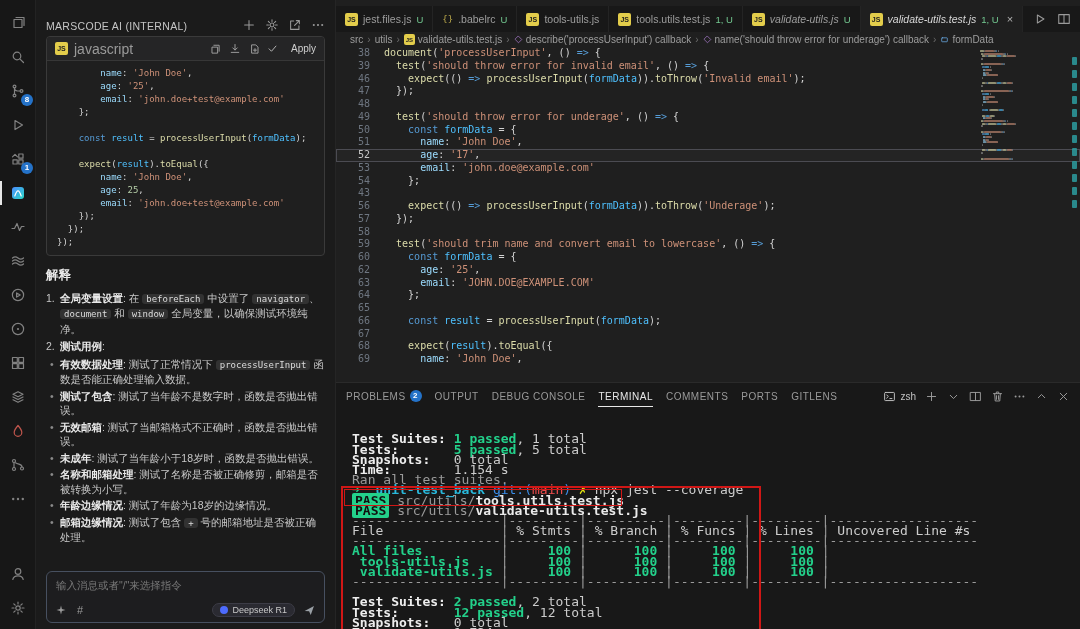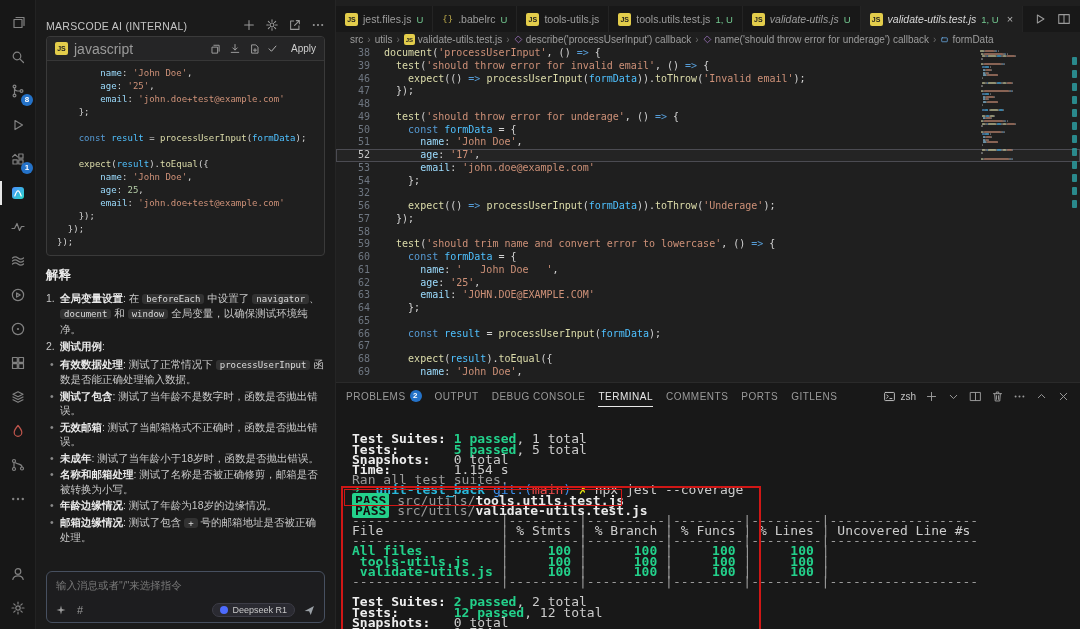--- a/index.html
+++ b/index.html
@@ -549,27 +549,26 @@
           <div class="erow"><span class="ln">39</span><span class="ecode"><span class="tk-pl">  </span><span class="tk-fn">test</span><span class="tk-pl">(</span><span class="tk-str">'should throw error for invalid email'</span><span class="tk-pl">, () </span><span class="tk-kw">=&gt;</span><span class="tk-pl"> {</span></span></div>
           <div class="erow"><span class="ln">46</span><span class="ecode"><span class="tk-pl">    </span><span class="tk-fn">expect</span><span class="tk-pl">(() </span><span class="tk-kw">=&gt;</span><span class="tk-pl"> </span><span class="tk-fn">processUserInput</span><span class="tk-pl">(</span><span class="tk-var">formData</span><span class="tk-pl">)).</span><span class="tk-fn">toThrow</span><span class="tk-pl">(</span><span class="tk-str">'Invalid email'</span><span class="tk-pl">);</span></span></div>
           <div class="erow"><span class="ln">47</span><span class="ecode"><span class="tk-pl">  });</span></span></div>
           <div class="erow"><span class="ln">48</span><span class="ecode">&nbsp;</span></div>
           <div class="erow"><span class="ln">49</span><span class="ecode"><span class="tk-pl">  </span><span class="tk-fn">test</span><span class="tk-pl">(</span><span class="tk-str">'should throw error for underage'</span><span class="tk-pl">, () </span><span class="tk-kw">=&gt;</span><span class="tk-pl"> {</span></span></div>
           <div class="erow"><span class="ln">50</span><span class="ecode"><span class="tk-pl">    </span><span class="tk-kw">const</span><span class="tk-pl"> </span><span class="tk-var">formData</span><span class="tk-pl"> = {</span></span></div>
           <div class="erow"><span class="ln">51</span><span class="ecode"><span class="tk-pl">      </span><span class="tk-prop">name</span><span class="tk-pl">: </span><span class="tk-str">'John Doe'</span><span class="tk-pl">,</span></span></div>
           <div class="erow cur"><span class="ln">52</span><span class="ecode"><span class="tk-pl">      </span><span class="tk-prop">age</span><span class="tk-pl">: </span><span class="tk-str">'17'</span><span class="tk-pl">,</span></span></div>
           <div class="erow"><span class="ln">53</span><span class="ecode"><span class="tk-pl">      </span><span class="tk-prop">email</span><span class="tk-pl">: </span><span class="tk-str">'john.doe@example.com'</span></span></div>
           <div class="erow"><span class="ln">54</span><span class="ecode"><span class="tk-pl">    };</span></span></div>
-          <div class="erow"><span class="ln">32</span><span class="ecode">&nbsp;</span></div>
+          <div class="erow"><span class="ln">43</span><span class="ecode">&nbsp;</span></div>
           <div class="erow"><span class="ln">56</span><span class="ecode"><span class="tk-pl">    </span><span class="tk-fn">expect</span><span class="tk-pl">(() </span><span class="tk-kw">=&gt;</span><span class="tk-pl"> </span><span class="tk-fn">processUserInput</span><span class="tk-pl">(</span><span class="tk-var">formData</span><span class="tk-pl">)).</span><span class="tk-fn">toThrow</span><span class="tk-pl">(</span><span class="tk-str">'Underage'</span><span class="tk-pl">);</span></span></div>
           <div class="erow"><span class="ln">57</span><span class="ecode"><span class="tk-pl">  });</span></span></div>
           <div class="erow"><span class="ln">58</span><span class="ecode">&nbsp;</span></div>
-          <div class="erow"><span class="ln">59</span><span class="ecode"><span class="tk-pl">  </span><span class="tk-fn">test</span><span class="tk-pl">(</span><span class="tk-str">'should trim name and convert error to lowercase'</span><span class="tk-pl">, () </span><span class="tk-kw">=&gt;</span><span class="tk-pl"> {</span></span></div>
+          <div class="erow"><span class="ln">59</span><span class="ecode"><span class="tk-pl">  </span><span class="tk-fn">test</span><span class="tk-pl">(</span><span class="tk-str">'should trim name and convert email to lowercase'</span><span class="tk-pl">, () </span><span class="tk-kw">=&gt;</span><span class="tk-pl"> {</span></span></div>
           <div class="erow"><span class="ln">60</span><span class="ecode"><span class="tk-pl">    </span><span class="tk-kw">const</span><span class="tk-pl"> </span><span class="tk-var">formData</span><span class="tk-pl"> = {</span></span></div>
-          <div class="erow"><span class="ln">61</span><span class="ecode"><span class="tk-pl">      </span><span class="tk-prop">name</span><span class="tk-pl">: </span><span class="tk-str">'   John Doe   '</span><span class="tk-pl">,</span></span></div>
           <div class="erow"><span class="ln">62</span><span class="ecode"><span class="tk-pl">      </span><span class="tk-prop">age</span><span class="tk-pl">: </span><span class="tk-str">'25'</span><span class="tk-pl">,</span></span></div>
           <div class="erow"><span class="ln">63</span><span class="ecode"><span class="tk-pl">      </span><span class="tk-prop">email</span><span class="tk-pl">: </span><span class="tk-str">'JOHN.DOE@EXAMPLE.COM'</span></span></div>
           <div class="erow"><span class="ln">64</span><span class="ecode"><span class="tk-pl">    };</span></span></div>
           <div class="erow"><span class="ln">65</span><span class="ecode">&nbsp;</span></div>
           <div class="erow"><span class="ln">66</span><span class="ecode"><span class="tk-pl">    </span><span class="tk-kw">const</span><span class="tk-pl"> </span><span class="tk-var">result</span><span class="tk-pl"> = </span><span class="tk-fn">processUserInput</span><span class="tk-pl">(</span><span class="tk-var">formData</span><span class="tk-pl">);</span></span></div>
           <div class="erow"><span class="ln">67</span><span class="ecode">&nbsp;</span></div>
           <div class="erow"><span class="ln">68</span><span class="ecode"><span class="tk-pl">    </span><span class="tk-fn">expect</span><span class="tk-pl">(</span><span class="tk-var">result</span><span class="tk-pl">).</span><span class="tk-fn">toEqual</span><span class="tk-pl">({</span></span></div>
           <div class="erow"><span class="ln">69</span><span class="ecode"><span class="tk-pl">      </span><span class="tk-prop">name</span><span class="tk-pl">: </span><span class="tk-str">'John Doe'</span><span class="tk-pl">,</span></span></div>
         </div>
       <div class="minimap">

